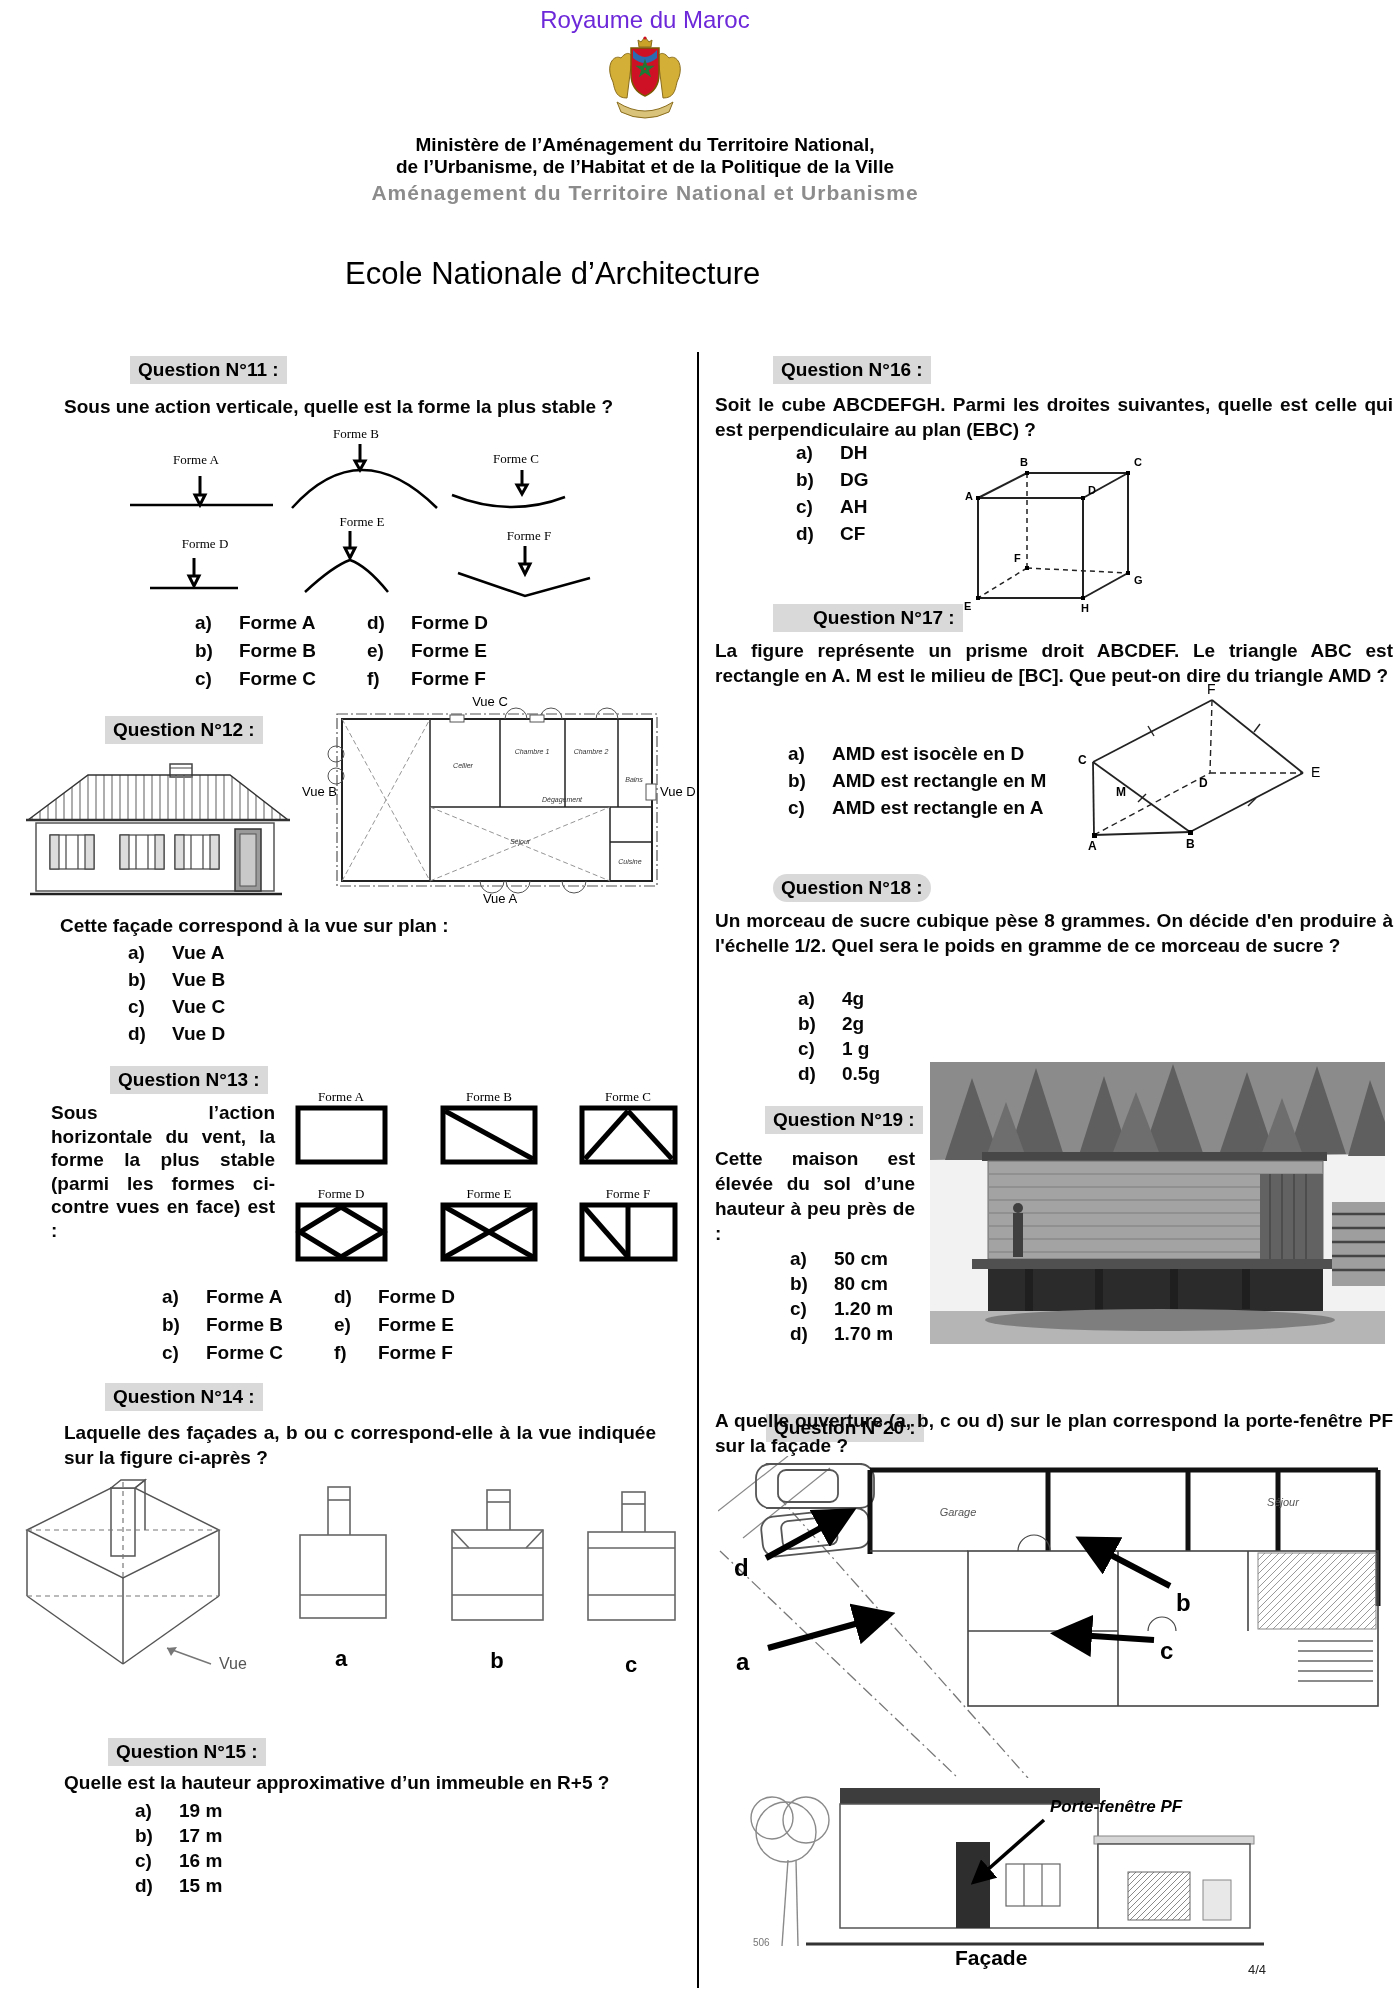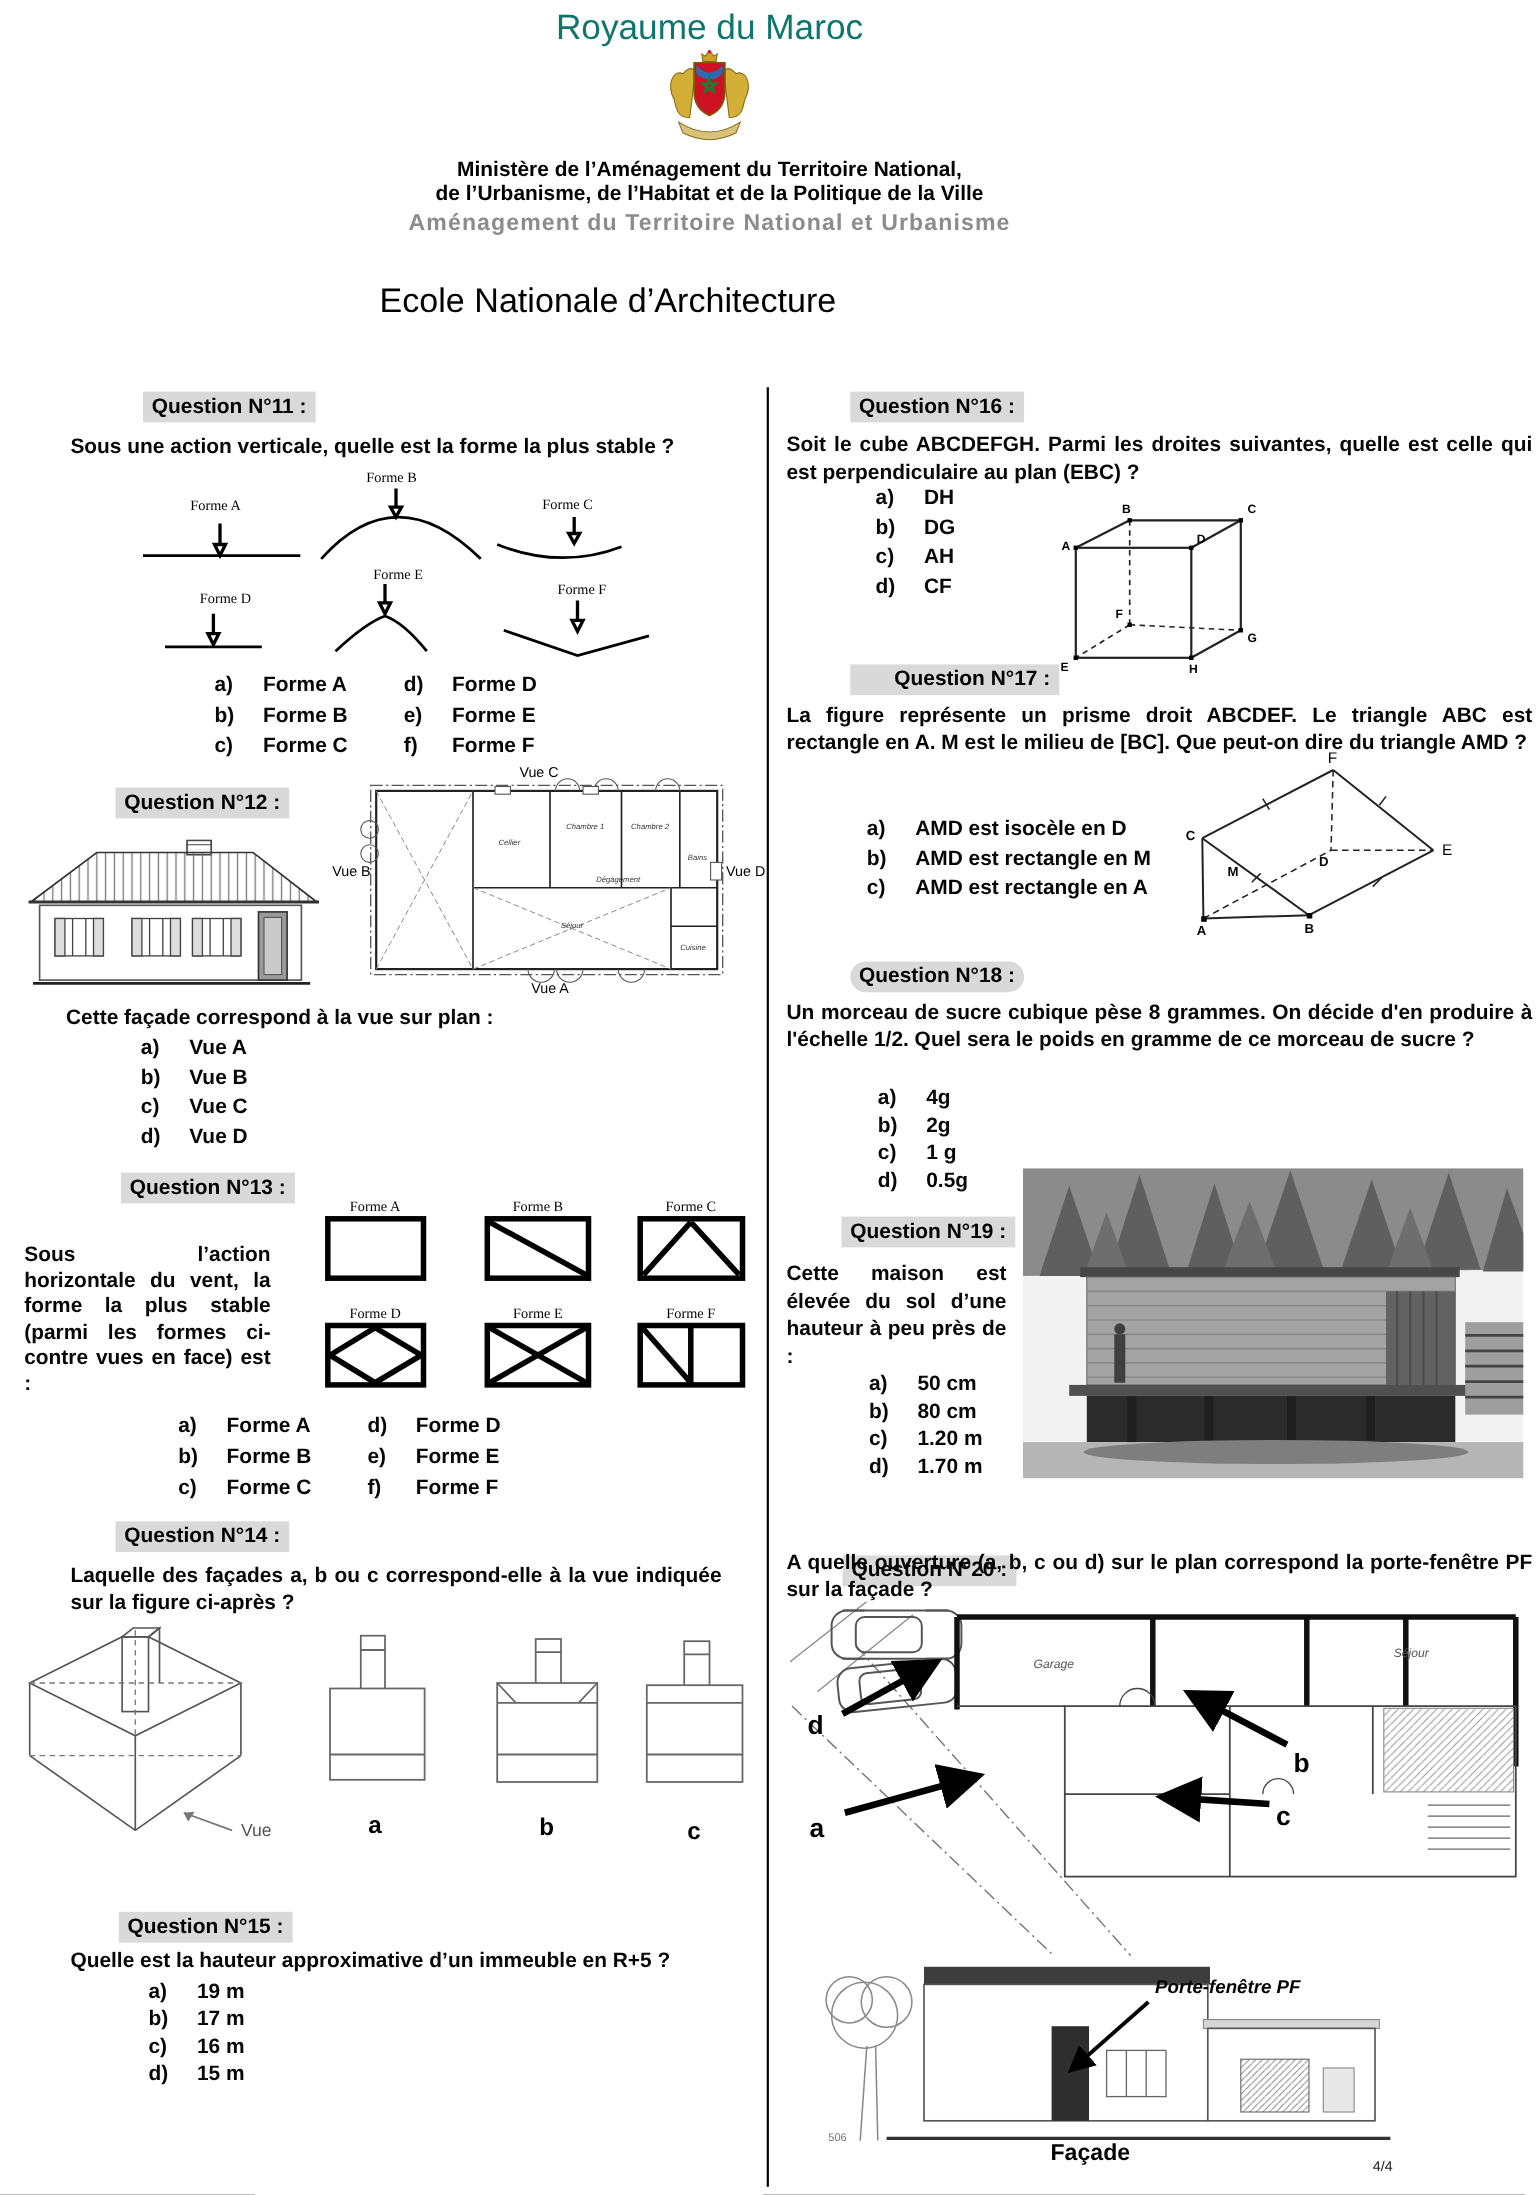--- a/index.html
+++ b/index.html
@@ -19,21 +19,21 @@
   svg text{font-family:"Liberation Sans",sans-serif;}
   svg text.serif{font-family:"Liberation Serif",serif;}
   .divider{position:absolute;left:697px;top:352px;width:2px;height:1636px;background:#000;}
 </style>
 </head>
 <body>
 
 <div id="page">
 
   <div class="abs" style="left:295px;top:6px;width:700px;text-align:center;">
-    <div style="font-size:32px;color:#0f766e;">Royaume du Maroc</div>
+    <div style="font-size:24px;color:#6d28d9;">Royaume du Maroc</div>
     <svg width="84" height="92" viewBox="0 0 84 92" style="margin-top:2px;">
       <path d="M38 6 l4 -5 4 5 3 -2 -1 7 h-12 l-1 -7 z" fill="#c9a227" stroke="#8a6d1d" stroke-width="1"></path>
       <circle cx="42" cy="2" r="1.6" fill="#cf1126"></circle>
       <path d="M10 46 C2 30 10 18 18 22 C26 12 32 20 28 30 L24 62 C14 62 12 56 10 46 z" fill="#d4af37" stroke="#8a6d1d" stroke-width="1"></path>
       <path d="M74 46 C82 30 74 18 66 22 C58 12 52 20 56 30 L60 62 C70 62 72 56 74 46 z" fill="#d4af37" stroke="#8a6d1d" stroke-width="1"></path>
       <path d="M28 12 h28 v26 q0 16 -14 22 q-14 -6 -14 -22 z" fill="#cf1126" stroke="#7a5a00" stroke-width="1.5"></path>
       <path d="M30 14 q12 14 24 0 l0 8 q-12 10 -24 0 z" fill="#2b6cb0"></path>
       <path d="M42 26 l4.2 12.6 -10.8 -7.8 h13.2 l-10.8 7.8 z" fill="none" stroke="#1e7a34" stroke-width="2"></path>
       <path d="M14 66 q28 18 56 0 l-4 10 q-24 12 -48 0 z" fill="#d9c27a" stroke="#8a6d1d" stroke-width="1"></path>
     </svg>
@@ -199,21 +199,21 @@
         <span class="ol">c)</span>
         <span class="ov">Vue C</span>
       </div>
     <div class="orow" style="height:27px;">
         <span class="ol">d)</span>
         <span class="ov">Vue D</span>
       </div>
   </div>
 
   <div class="qhead" style="left:110px;top:1066px;">Question N°13 :</div>
-  <div class="txt" style="left:22px;top:1101px;width:224px;line-height:23.5px;margin-top:28px;">Sous l’action horizontale du vent, la forme la plus stable (parmi les formes ci-contre vues en face) est :</div>
+  <div class="txt" style="left:51px;top:1101px;width:224px;line-height:23.5px;">Sous l’action horizontale du vent, la forme la plus stable (parmi les formes ci-contre vues en face) est :</div>
 
   <svg class="abs" style="left:280px;top:1086px;" width="410" height="180" viewBox="0 0 410 180">
     <g stroke="#000" stroke-width="5" fill="none">
       <rect x="18" y="22" width="87" height="54"></rect>
       <rect x="163" y="22" width="92" height="54"></rect>
       <line x1="165" y1="25" x2="253" y2="73"></line>
       <rect x="302" y="22" width="93" height="54"></rect>
       <line x1="305" y1="73" x2="348" y2="25"></line>
         <line x1="348" y1="25" x2="392" y2="73"></line>
       <rect x="18" y="119" width="87" height="54"></rect>

